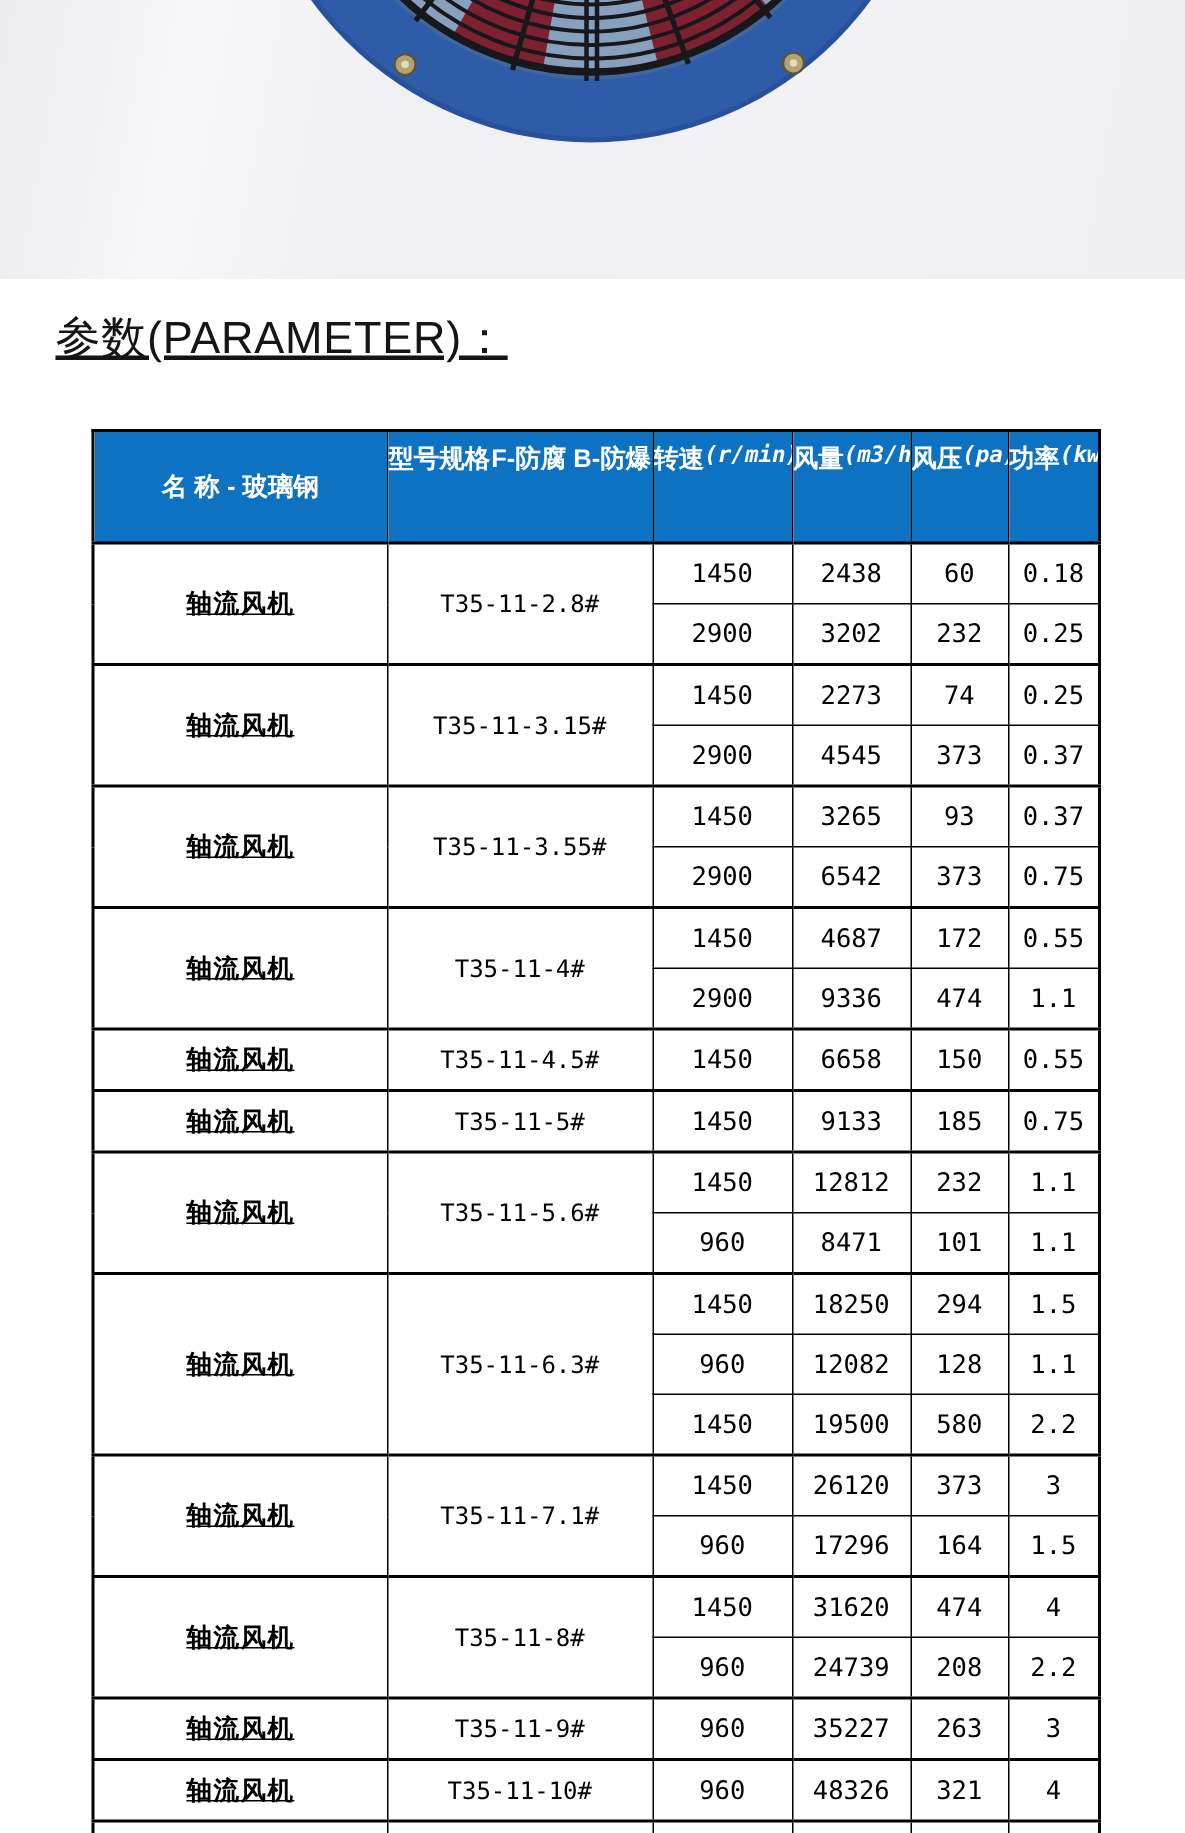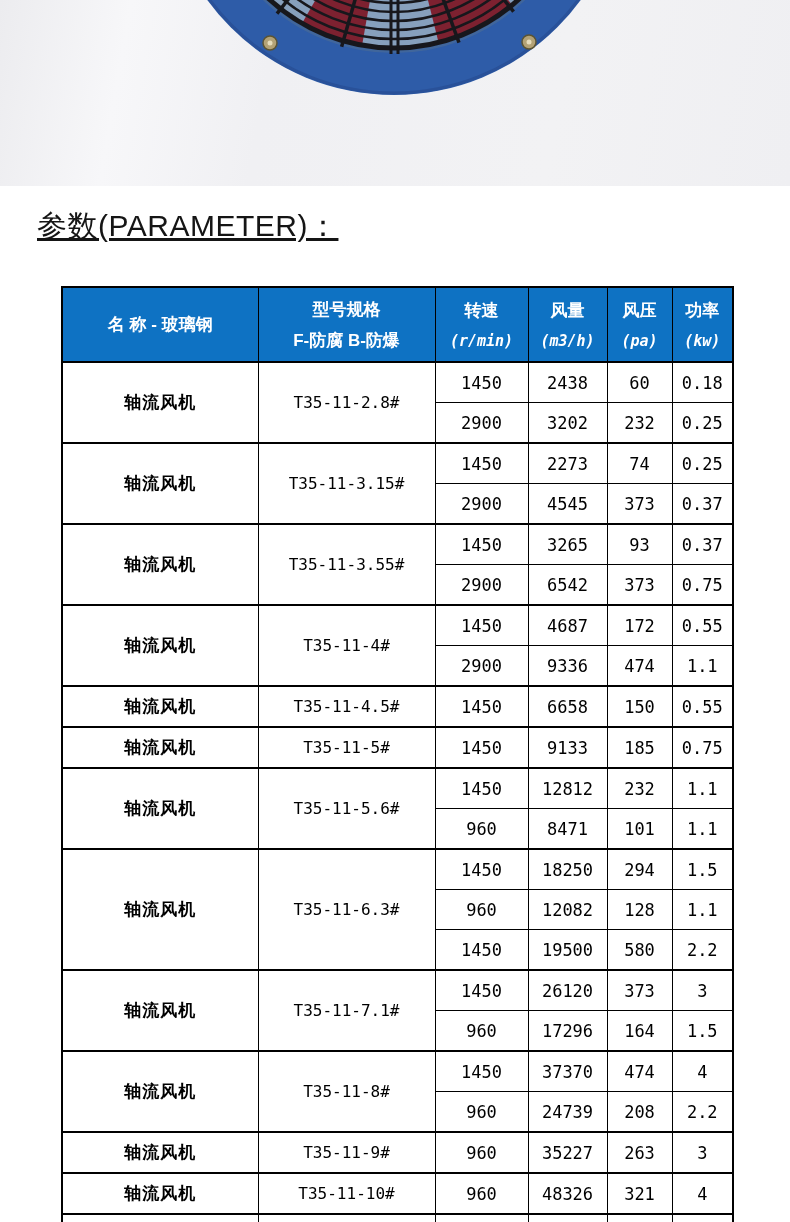--- a/index.html
+++ b/index.html
@@ -16,28 +16,28 @@
            color:#151515;letter-spacing:.5px;text-decoration:underline;}
 
   
   .table-wrap{margin:39px 0 0 61px;}
   table.params{border-collapse:collapse;table-layout:fixed;width:671px;
                border:2px solid #000;}
   table.params th,table.params td{border:1px solid #000;padding:0;
                overflow:hidden;white-space:nowrap;}
   thead th{background:#0e72c3;color:#fff;height:73px;vertical-align:middle;
            font-weight:bold;font-size:17px;}
-  thead th .two-line{display:flex;flex-direction:column;justify-content:space-around;
+  thead th .two-line{display:flex;flex-direction:row;justify-content:space-around;
            height:62px;padding:2px 0;}
   thead th .l2{font-family:"DejaVu Sans Mono",monospace;font-size:15px;font-weight:bold;font-style:italic;}
   thead th{border-bottom:2px solid #000;}
   tbody td{height:39px;text-align:center;vertical-align:middle;
            font-size:17px;font-family:"DejaVu Sans Mono",monospace;}
   tbody td.cell-name{font-family:"Liberation Sans",sans-serif;font-weight:bold;
-           font-size:17px;letter-spacing:1px;}
+           font-size:17px;letter-spacing:1px;text-decoration:underline;}
   tbody td.cell-model{font-size:16px;}
   tbody tr.group-start td{border-top:2px solid #000;}
 </style>
 </head>
 <body>
 
 <div class="hero">
   <svg width="790" height="186" viewBox="0 0 790 186">
 
     <circle cx="394" cy="-136" r="231" fill="#2e5ca8"></circle>
@@ -252,21 +252,21 @@
         <tr>
           <td class="cell-value">960</td>
           <td class="cell-value">17296</td>
           <td class="cell-value">164</td>
           <td class="cell-value">1.5</td>
         </tr>
         <tr class="group-start">
           <td class="cell-name" rowspan="2">轴流风机</td>
           <td class="cell-model" rowspan="2">T35-11-8#</td>
           <td class="cell-value">1450</td>
-          <td class="cell-value">37370</td>
+          <td class="cell-value">31620</td>
           <td class="cell-value">474</td>
           <td class="cell-value">4</td>
         </tr>
         <tr>
           <td class="cell-value">960</td>
           <td class="cell-value">24739</td>
           <td class="cell-value">208</td>
           <td class="cell-value">2.2</td>
         </tr>
         <tr class="group-start">

